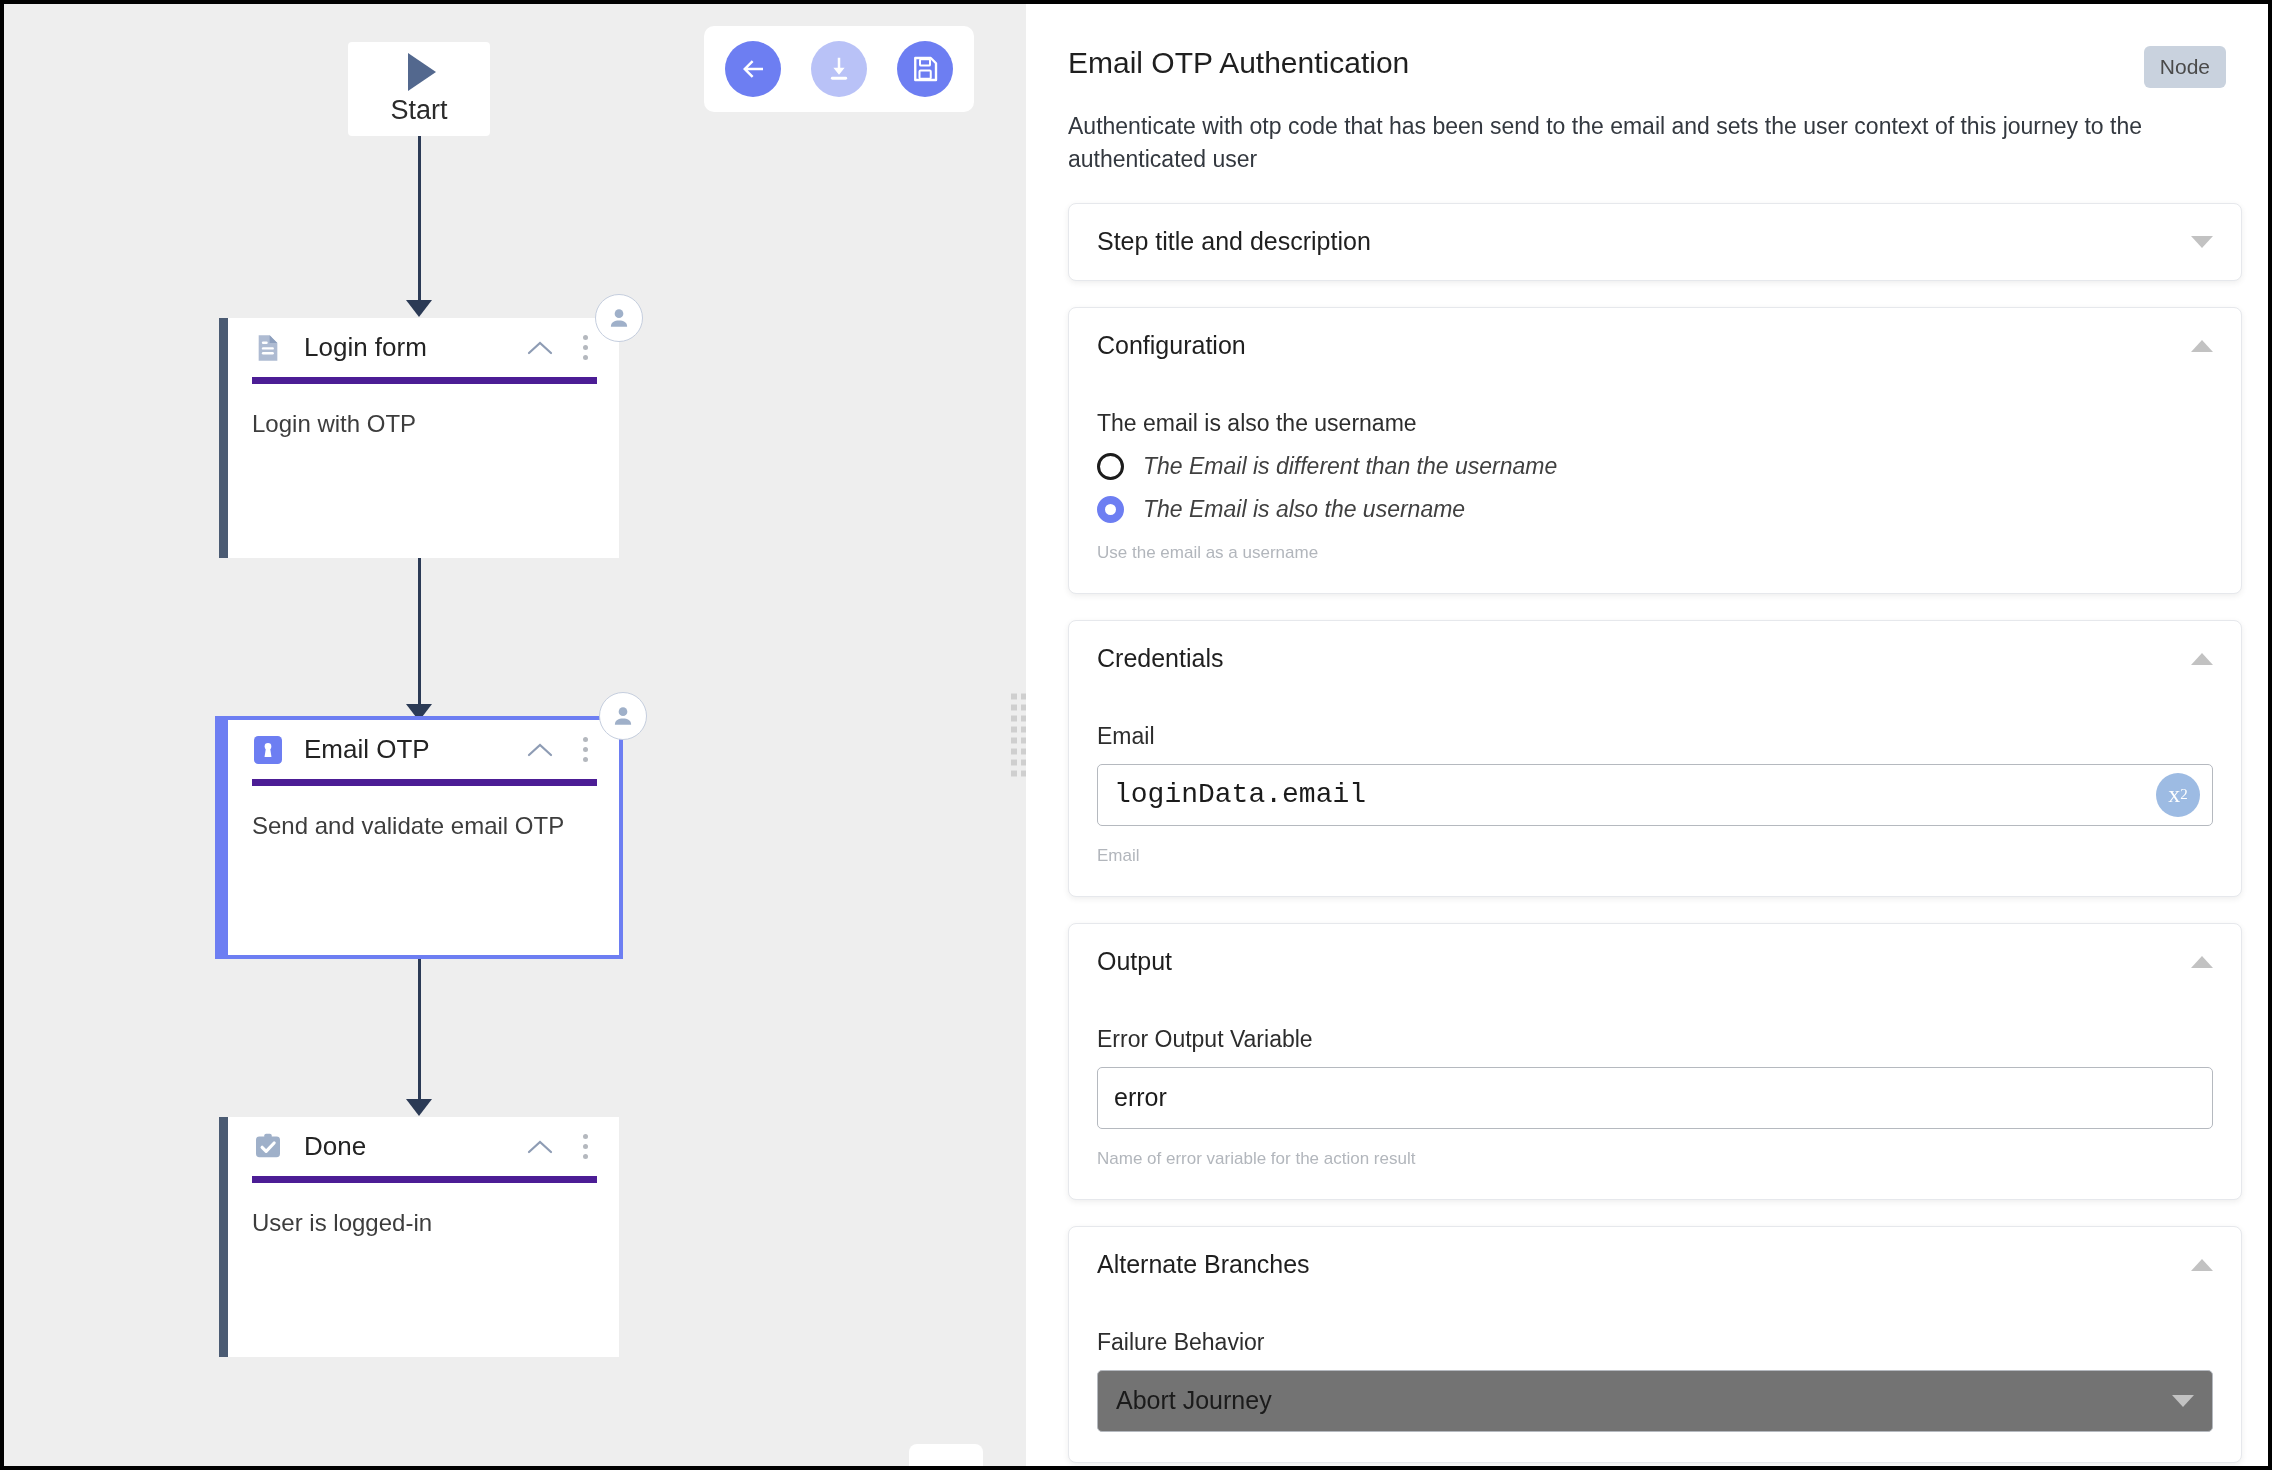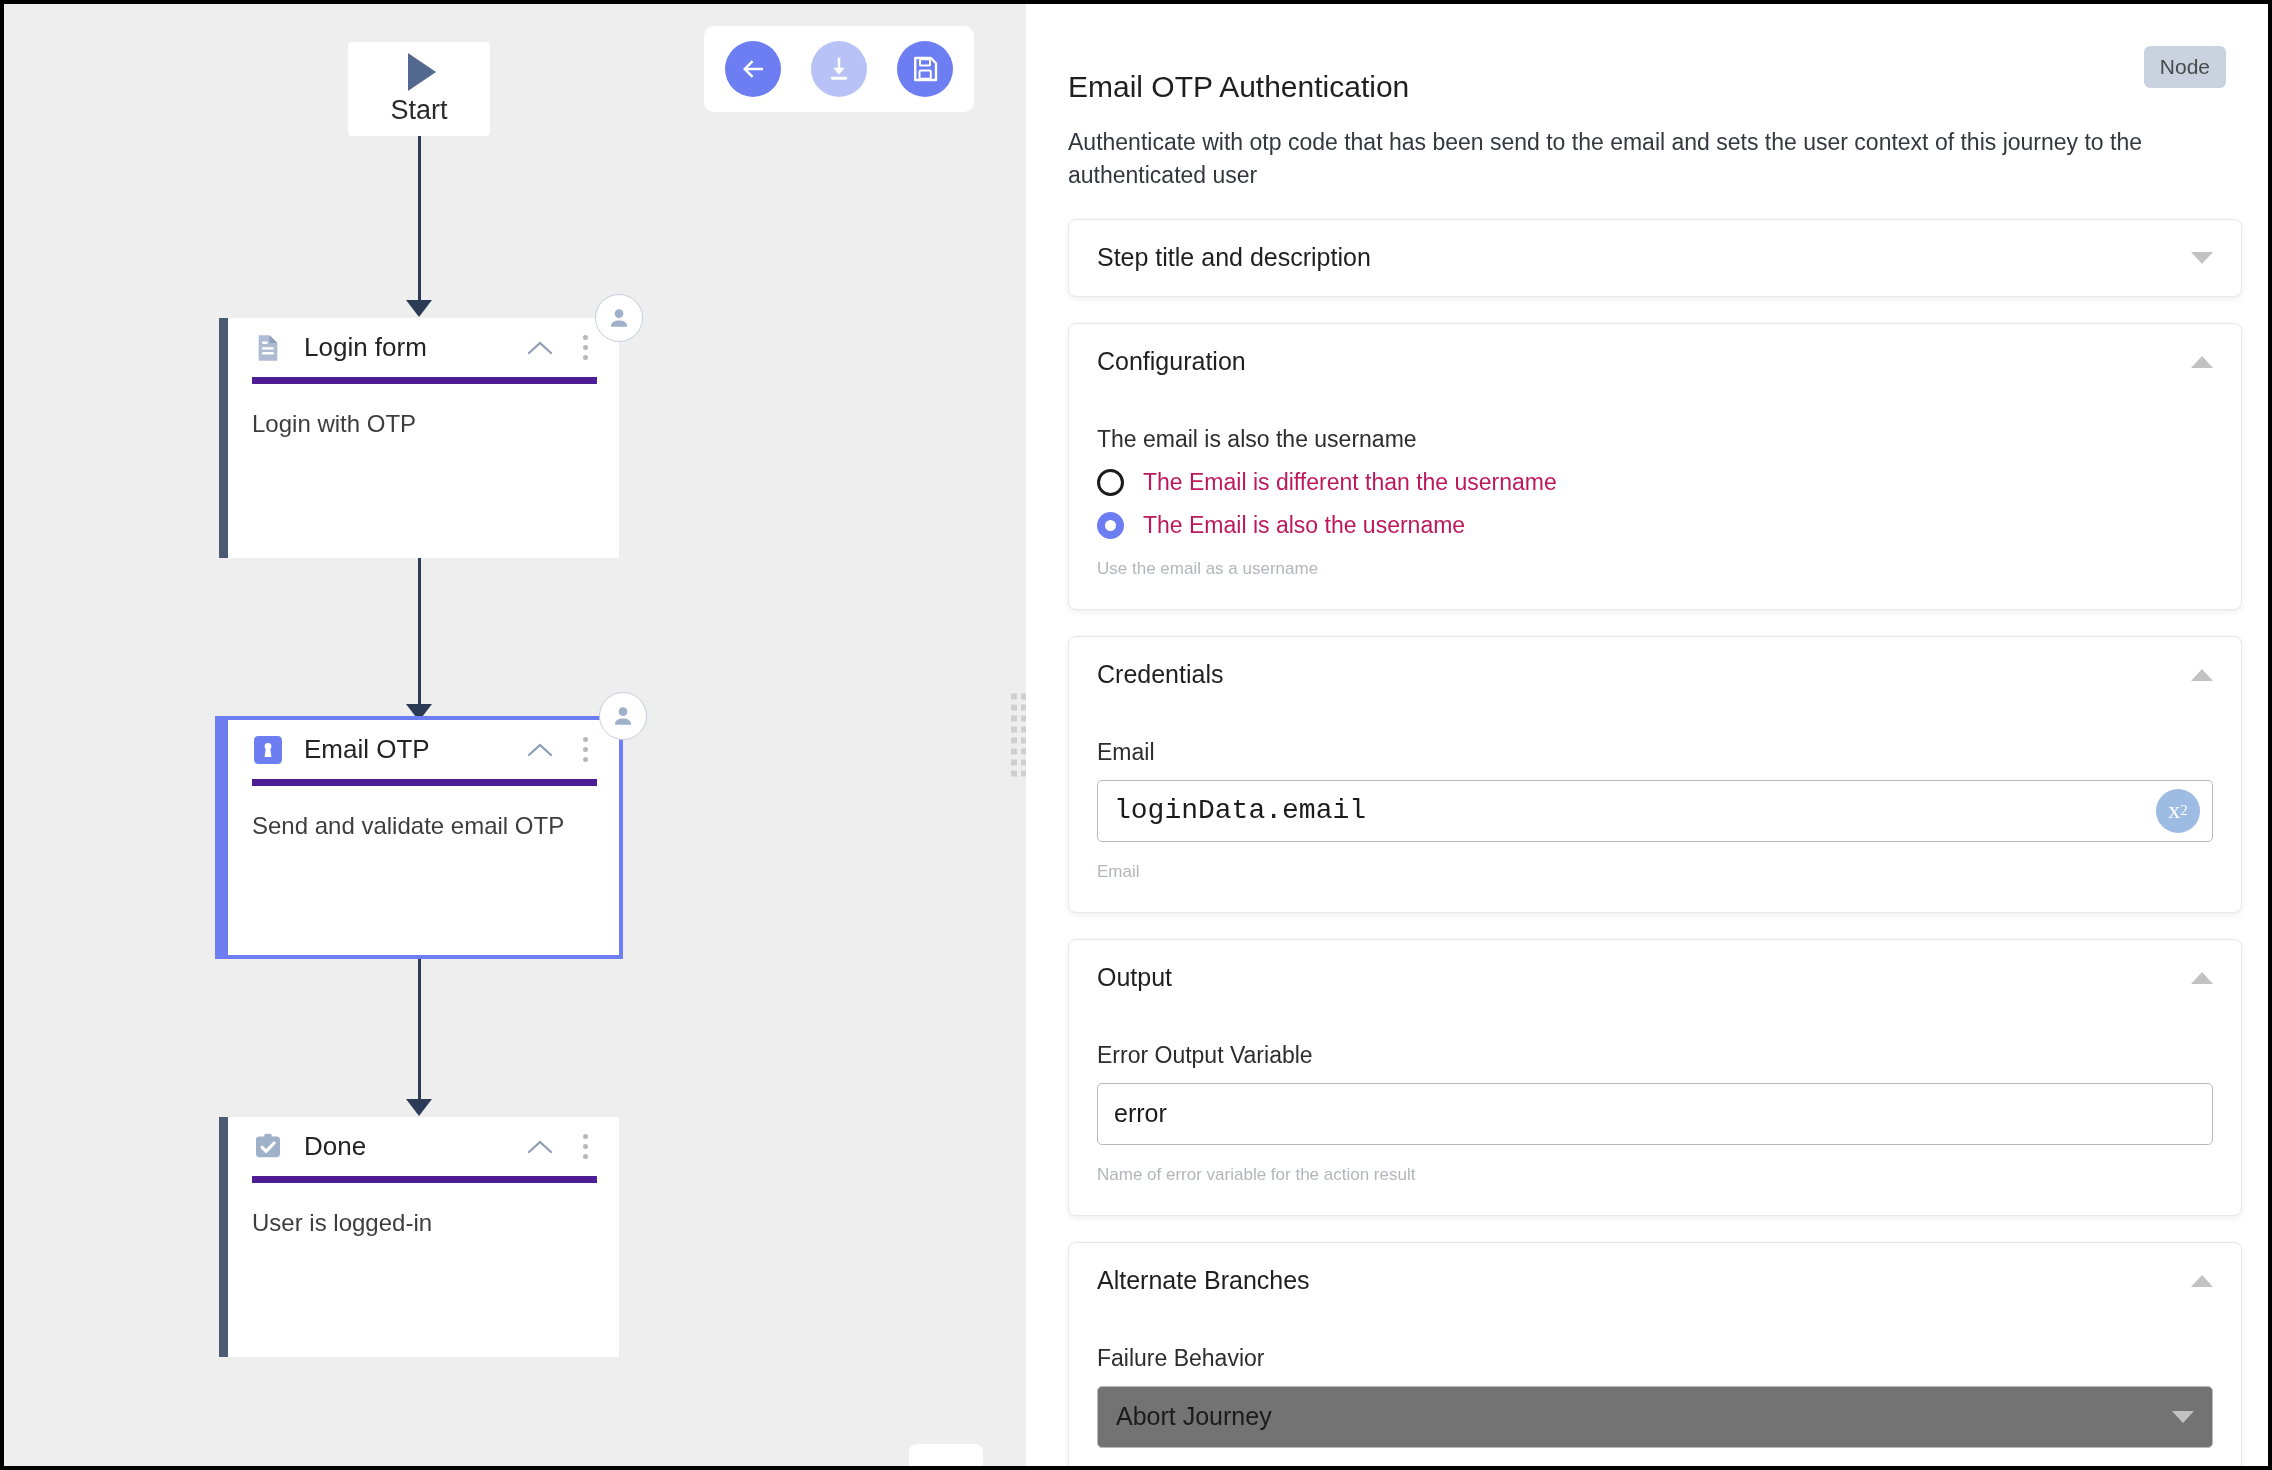--- a/index.html
+++ b/index.html
@@ -167,21 +167,21 @@
   #panel {
     flex: 1;
     height: 100%;
     background: #ffffff;
     overflow: hidden;
     position: relative;
     padding: 0 26px 0 42px;
   }
 
   .panel-head { padding-top: 42px; padding-right: 16px; display: flex; align-items: flex-start; }
-  .panel-title { font-size: 30px; color: #1f1f1f; flex: 1; margin-top: 24px; }
+  .panel-title { font-size: 30px; color: #1f1f1f; flex: 1; }
   .node-badge {
     background: #c9d2de;
     color: #4a4a4a;
     font-size: 21px;
     padding: 9px 16px;
     border-radius: 6px;
     flex: none;
   }
   .panel-sub {
     font-size: 23px;
@@ -214,21 +214,21 @@
 
   .field-label { font-size: 23px; color: #2d2d2d; margin-top: 26px; }
   .field-help  { font-size: 17px; color: #b2b6bc; margin-top: 20px; }
 
   .radio-row { display: flex; align-items: center; gap: 19px; margin-top: 16px; cursor: pointer; }
   .radio {
     width: 27px; height: 27px; border-radius: 50%;
     border: 3px solid #1c1c1c; background: #fff; flex: none;
   }
   .radio.on { border: 8px solid #6d7ef2; background: #ffffff; }
-  .radio-label { font-size: 23px; color: #be185d; }
+  .radio-label { font-size: 23px; color: #404040; font-style: italic; }
 
   .text-input {
     margin-top: 14px;
     height: 62px;
     border: 1px solid #b5b9bf;
     border-radius: 5px;
     display: flex;
     align-items: center;
     padding: 0 16px;
     position: relative;

